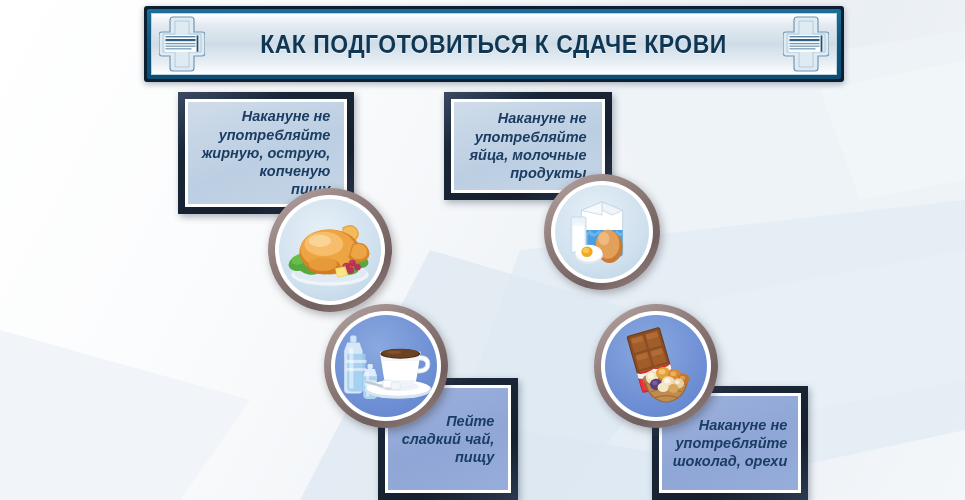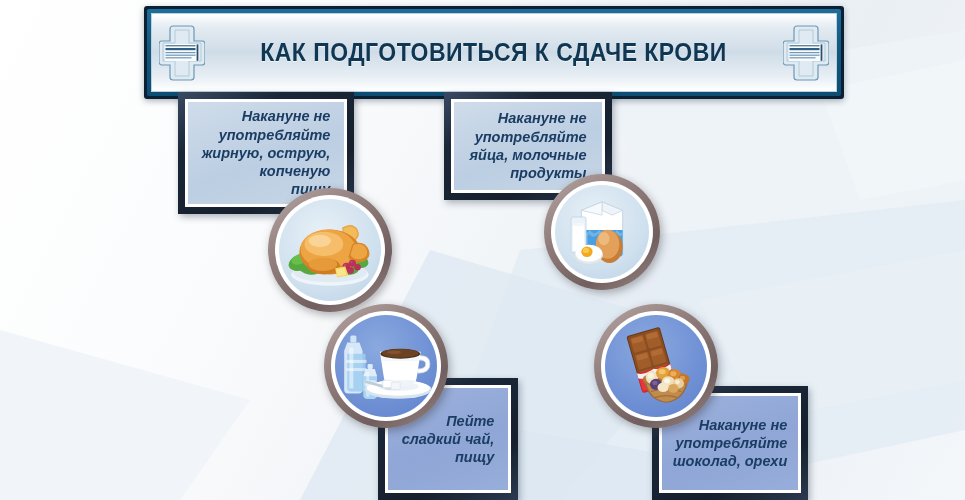--- a/index.html
+++ b/index.html
@@ -14,21 +14,21 @@
     background:
       linear-gradient(118deg,#ffffff 0%,#fbfcfd 26%,#f2f5f8 52%,#eaeff4 72%,#f4f7fa 100%);
   }
 
   
   .facets{position:absolute;inset:0;pointer-events:none;}
   .facets svg{display:block;width:965px;height:500px;}
 
   
   .banner-wrap{
-    position:absolute;left:144px;top:6px;width:700px;height:93px;
+    position:absolute;left:144px;top:6px;width:700px;height:76px;
     background:#0c2033;
     border-radius:3px;
     box-shadow:0 2px 6px rgba(20,40,60,.35);
     padding:3px;box-sizing:border-box;
   }
   .banner-mid{
     width:100%;height:100%;box-sizing:border-box;
     background:linear-gradient(180deg,#1d6d9c 0%,#12587f 45%,#0d4d74 100%);
     padding:4px;border-radius:2px;
   }

